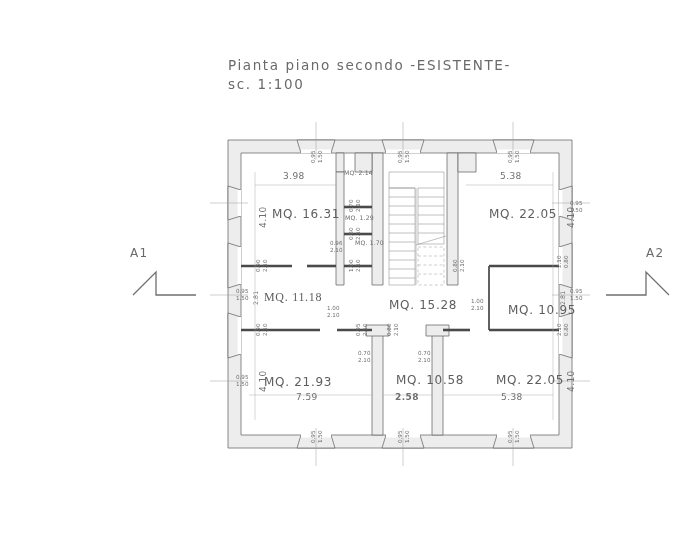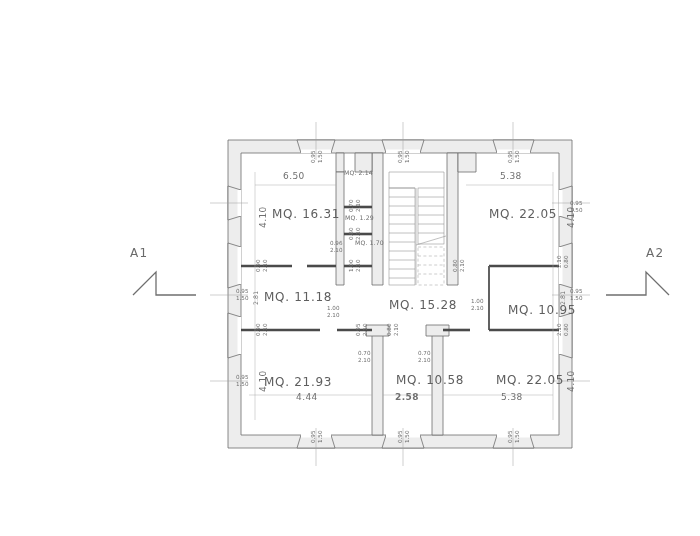--- a/index.html
+++ b/index.html
@@ -21,20 +21,22 @@
   .lbl.sect{font-size:12px;letter-spacing:1.2px;color:#6a6a6a;}
   .vert{transform-origin:0 0;}
   .two{text-align:center;}
 </style>
 </head>
 <body>
 
 <div id="plan-root">
 
   <div class="title-block">
+    <div class="title-line">Pianta piano secondo -ESISTENTE-</div>
+    <div class="title-line">sc. 1:100</div>
   </div>
 
   <svg class="draw" viewBox="0 0 700 536">
     <defs>
       <style>
         .wall   { fill:#ededed; stroke:#6d6d6d; stroke-width:.8; }
         .thin   { stroke:#8d8d8d; stroke-width:.55; fill:none; }
         .thinner{ stroke:#a6a6a6; stroke-width:.45; fill:none; }
         .part   { stroke:#4a4a4a; stroke-width:2.6; fill:none; stroke-linecap:butt; }
         .partT  { stroke:#5a5a5a; stroke-width:1.9; fill:none; }
@@ -194,30 +196,30 @@
   </svg>
 
   <div class="lbl sect" style="left:130px;top:246px;">A1</div>
   <div class="lbl sect" style="left:646px;top:246px;">A2</div>
 
   <div class="lbl room" style="left:272px;top:207px;">MQ. 16.31</div>
   <div class="lbl tiny" style="left:344px;top:170px;">MQ. 2.14</div>
   <div class="lbl room" style="left:489px;top:207px;">MQ. 22.05</div>
   <div class="lbl tiny" style="left:345px;top:215px;">MQ. 1.29</div>
   <div class="lbl tiny" style="left:355px;top:240px;">MQ. 1.70</div>
-  <div class="lbl room" style="left:264px;top:290px;">MQ. 11.18</div>
+  <div class="lbl room" style="left:264px;top:290px;font-family:Liberation Serif, serif;">MQ. 11.18</div>
   <div class="lbl room" style="left:389px;top:298px;">MQ. 15.28</div>
   <div class="lbl room" style="left:508px;top:303px;">MQ. 10.95</div>
   <div class="lbl room" style="left:264px;top:375px;">MQ. 21.93</div>
   <div class="lbl room" style="left:396px;top:373px;">MQ. 10.58</div>
   <div class="lbl room" style="left:496px;top:373px;">MQ. 22.05</div>
 
-  <div class="lbl" style="left:283px;top:171px;">6.50</div>
+  <div class="lbl" style="left:283px;top:171px;">3.98</div>
   <div class="lbl" style="left:500px;top:171px;">5.38</div>
-  <div class="lbl" style="left:296px;top:392px;">4.44</div>
+  <div class="lbl" style="left:296px;top:392px;">7.59</div>
   <div class="lbl" style="left:395px;top:392px;font-weight:bold;">2.58</div>
   <div class="lbl" style="left:501px;top:392px;">5.38</div>
 
   <div class="lbl vert" style="left:258px;top:228px;transform:rotate(-90deg);">4.10</div>
   <div class="lbl vert tiny" style="left:253px;top:305px;transform:rotate(-90deg);">2.81</div>
   <div class="lbl vert" style="left:258px;top:392px;transform:rotate(-90deg);">4.10</div>
   <div class="lbl vert" style="left:566px;top:228px;transform:rotate(-90deg);">4.10</div>
   <div class="lbl vert tiny" style="left:560px;top:305px;transform:rotate(-90deg);">2.81</div>
   <div class="lbl vert" style="left:566px;top:392px;transform:rotate(-90deg);">4.10</div>
 

